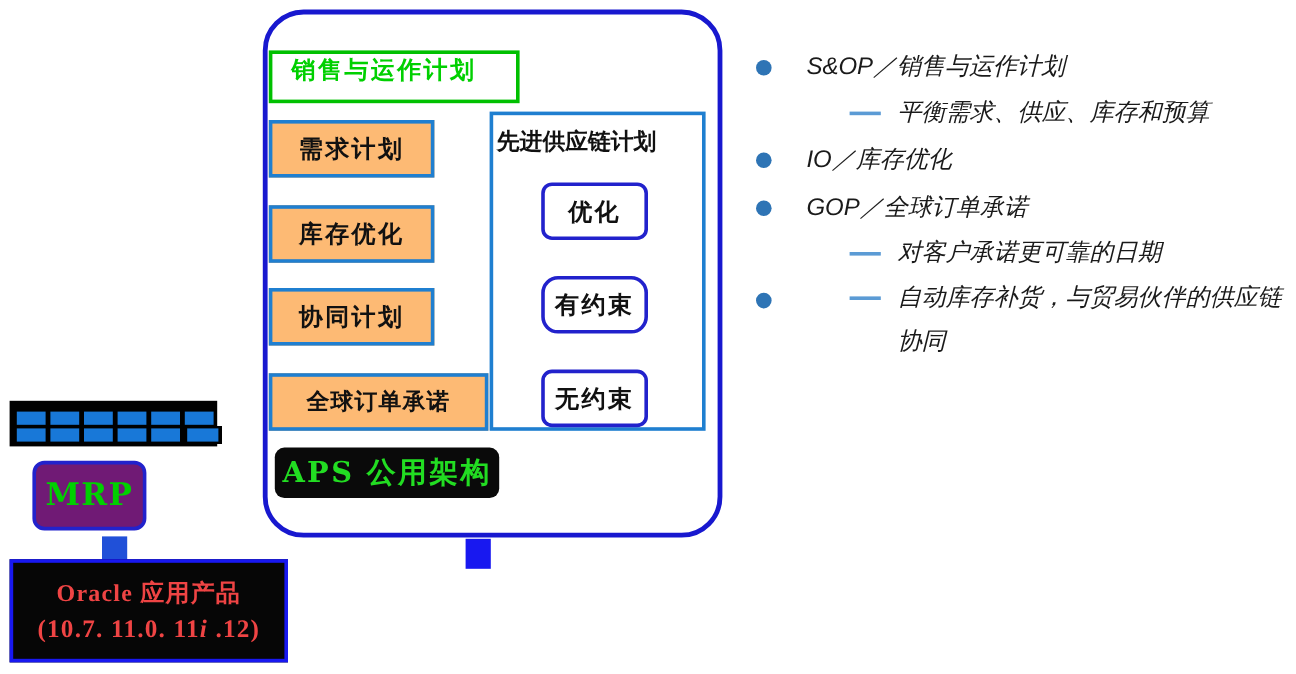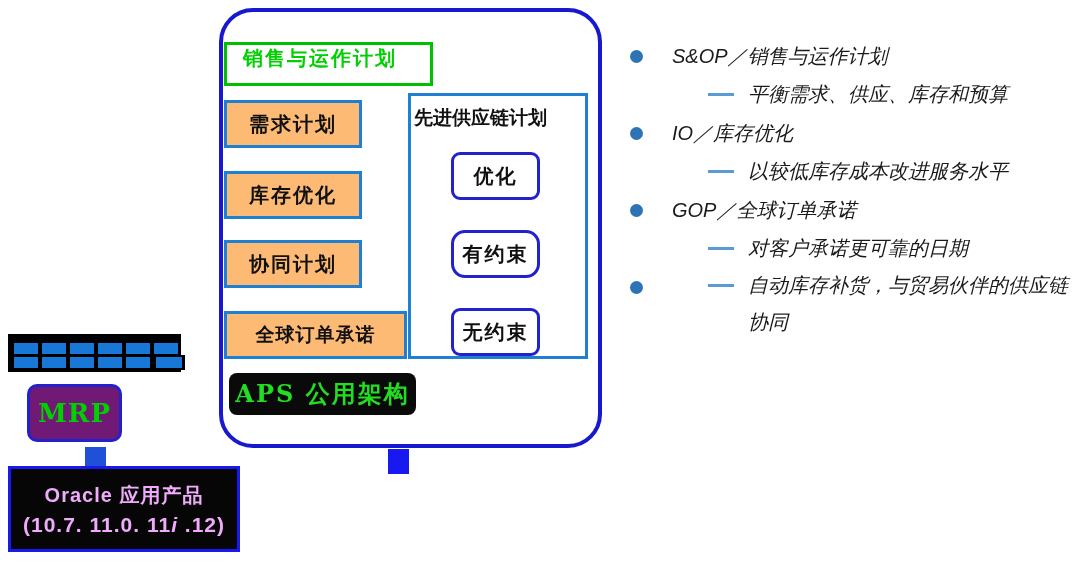--- a/index.html
+++ b/index.html
@@ -107,21 +107,21 @@
   }
 
   
   #oracle-box{
     position:absolute;left:8px;top:466px;width:232px;height:86px;
     background:#060606;border:3px solid #1818F0;box-sizing:border-box;
     display:flex;flex-direction:column;align-items:center;justify-content:center;
     gap:4px;
   }
   #oracle-box .line{
-    color:#f0abfc;font-family:Liberation Sans, sans-serif;
+    color:#ef4444;font-family:Liberation Serif, serif;
     font-weight:bold;font-size:20px;letter-spacing:1px;white-space:nowrap;
   }
   #oracle-box .line.ver{font-size:21px;}
   #oracle-box .line .it{font-style:italic;}
 
   
   #bullet-list{
     position:absolute;left:624px;top:36px;width:452px;font-style:italic;
   }
   .bullet-item{position:relative;margin-bottom:0px;}
@@ -230,24 +230,20 @@
         <span>平衡需求、供应、库存和预算</span>
       </div>
     </div>
 
 
     <div class="bullet-item">
       <div class="lvl1">
         <span class="dot"></span>
         <span>IO／库存优化</span>
       </div>
-      <div class="lvl2">
-        <span class="dash"></span>
-        <span>以较低库存成本改进服务水平</span>
-      </div>
     </div>
 
     <div class="bullet-item">
       <div class="lvl1">
         <span class="dot"></span>
         <span>GOP／全球订单承诺</span>
       </div>
       <div class="lvl2">
         <span class="dash"></span>
         <span>对客户承诺更可靠的日期</span>

